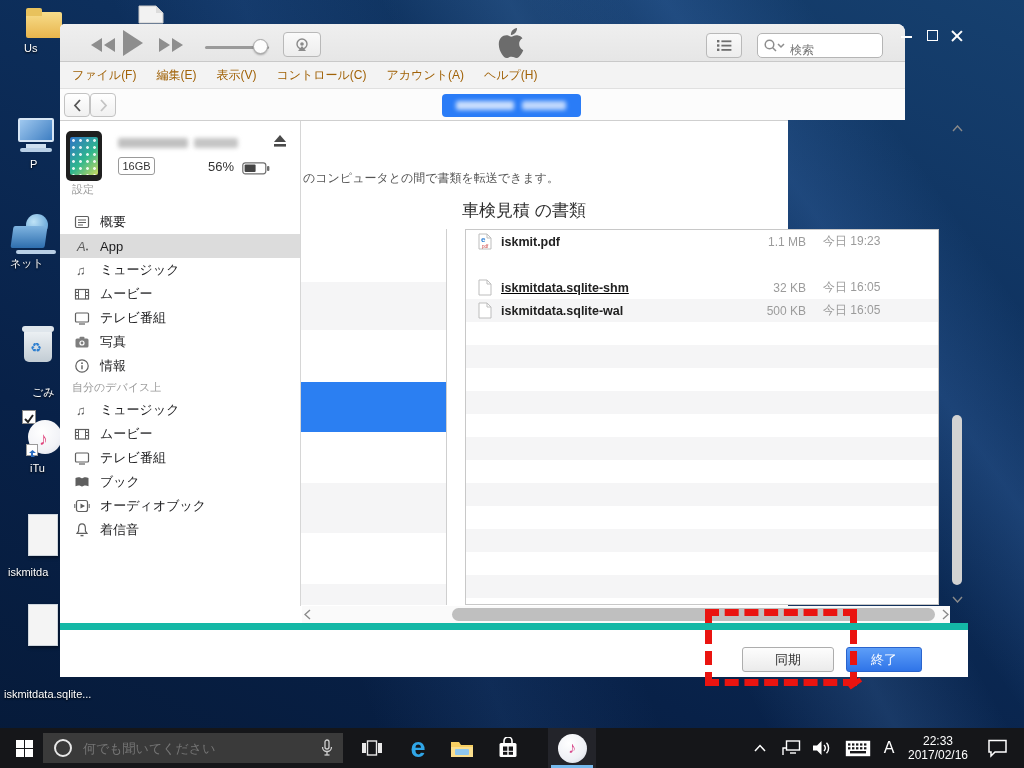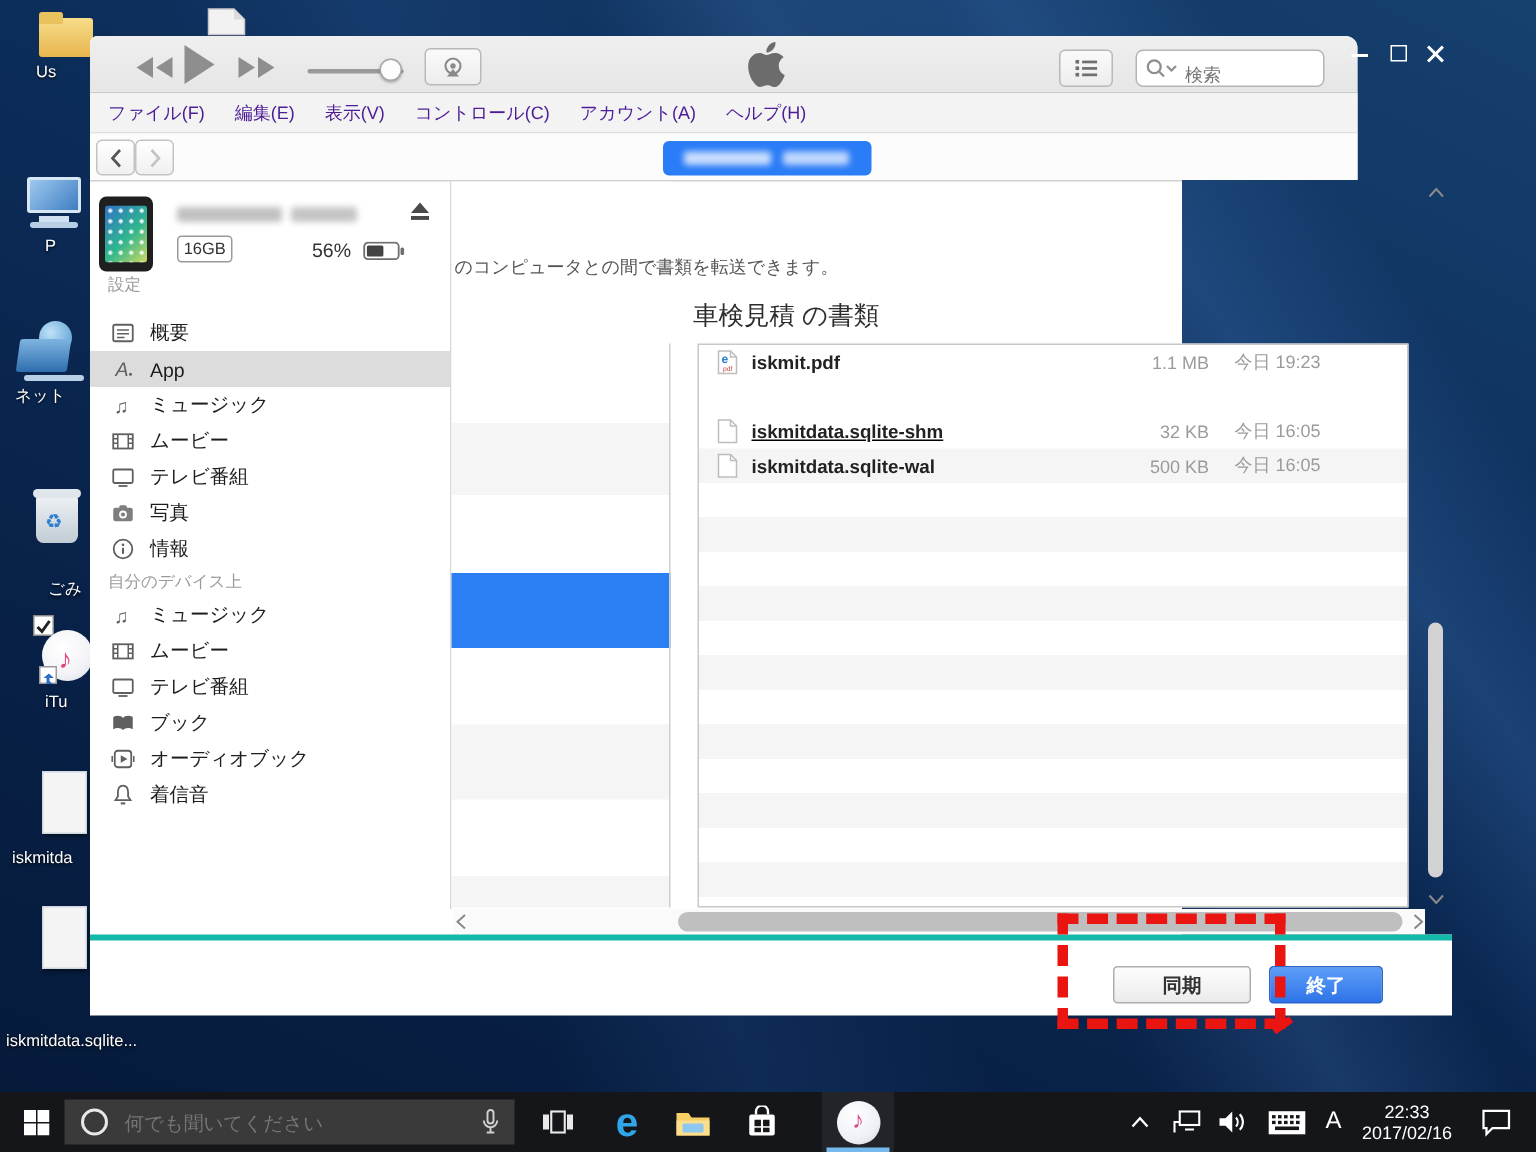--- a/index.html
+++ b/index.html
@@ -14,21 +14,21 @@
   .abs{position:absolute;}
   
   .dlabel{position:absolute;color:#fff;font-size:11px;text-shadow:0 1px 2px #000;white-space:nowrap;}
   
   .wintop{position:absolute;left:60px;top:24px;width:845px;height:96px;background:#fff;
     border-radius:5px 8px 0 0;}
   .toolbar{position:absolute;left:0;top:0;width:845px;height:38px;
     background:linear-gradient(#efefef,#e6e6e6);border-bottom:1px solid #c9c9c9;border-radius:5px 8px 0 0;}
   .menubar{position:absolute;left:0;top:38px;width:845px;height:27px;background:#f3f3f3;
     border-bottom:1px solid #e0e0e0;display:flex;align-items:center;gap:20px;padding-left:12px;}
-  .menubar span{font-size:12px;color:#4c1d95;}
+  .menubar span{font-size:12px;color:#a16207;}
   .navrow{position:absolute;left:0;top:65px;width:845px;height:31px;background:#fcfcfc;}
   .navbtn{position:absolute;top:4px;width:26px;height:24px;border:1px solid #c3c3c3;border-radius:4px;
     background:linear-gradient(#fff,#f0f0f0);display:flex;align-items:center;justify-content:center;}
   .winbody{position:absolute;left:60px;top:120px;width:728px;height:556px;background:#fff;
     border-top:1px solid #cfcfcf;}
   
   .wc{position:absolute;width:22px;height:18px;}
   
   .srow{position:absolute;left:0;width:240px;height:24px;display:flex;align-items:center;}
   .srow .sic{width:16px;height:16px;margin-left:14px;display:flex;align-items:center;justify-content:center;}
@@ -442,21 +442,21 @@
     <div class="abs" style="left:242px;top:485px;width:648px;height:17px;background:#fafafa;">
       <svg width="7" height="11" viewBox="0 0 7 11" style="position:absolute;left:2px;top:3px;">
           <polyline points="6,1 1,5.5 6,10" fill="none" stroke="#8a8a8a" stroke-width="1.4"></polyline>
         </svg>
       <div class="abs" style="left:150px;top:2px;width:483px;height:13px;background:#bfbfbf;border-radius:7px;"></div>
       <svg width="7" height="11" viewBox="0 0 7 11" style="position:absolute;left:640px;top:3px;">
           <polyline points="1,1 6,5.5 1,10" fill="none" stroke="#8a8a8a" stroke-width="1.4"></polyline>
         </svg>
     </div>
 
-    <div class="abs" style="left:0;top:502px;width:908px;height:54px;background:#fff;border-top:4px solid #14b8a6;font-weight:bold;">
+    <div class="abs" style="left:0;top:502px;width:908px;height:54px;background:#fff;border-top:7px solid #14b8a6;">
 
       <div class="btn" style="left:682px;top:17px;width:92px;background:linear-gradient(#fdfdfd,#ebebeb);border:1px solid #adadad;color:#333;">同期</div>
       <div class="btn" style="left:786px;top:17px;width:76px;background:linear-gradient(#5d9ef8,#2f74e8);border:1px solid #2a64cd;color:#fff;">終了</div>
     </div>
   </div>
 
   <div class="abs" style="left:705px;top:609px;width:152px;height:77px;border:7px dashed #ea1410;z-index:50;"></div>
   <div class="abs" style="left:848px;top:681px;width:14px;height:5px;background:#ea1410;transform:rotate(-35deg);z-index:50;"></div>
 
   <div class="taskbar">

